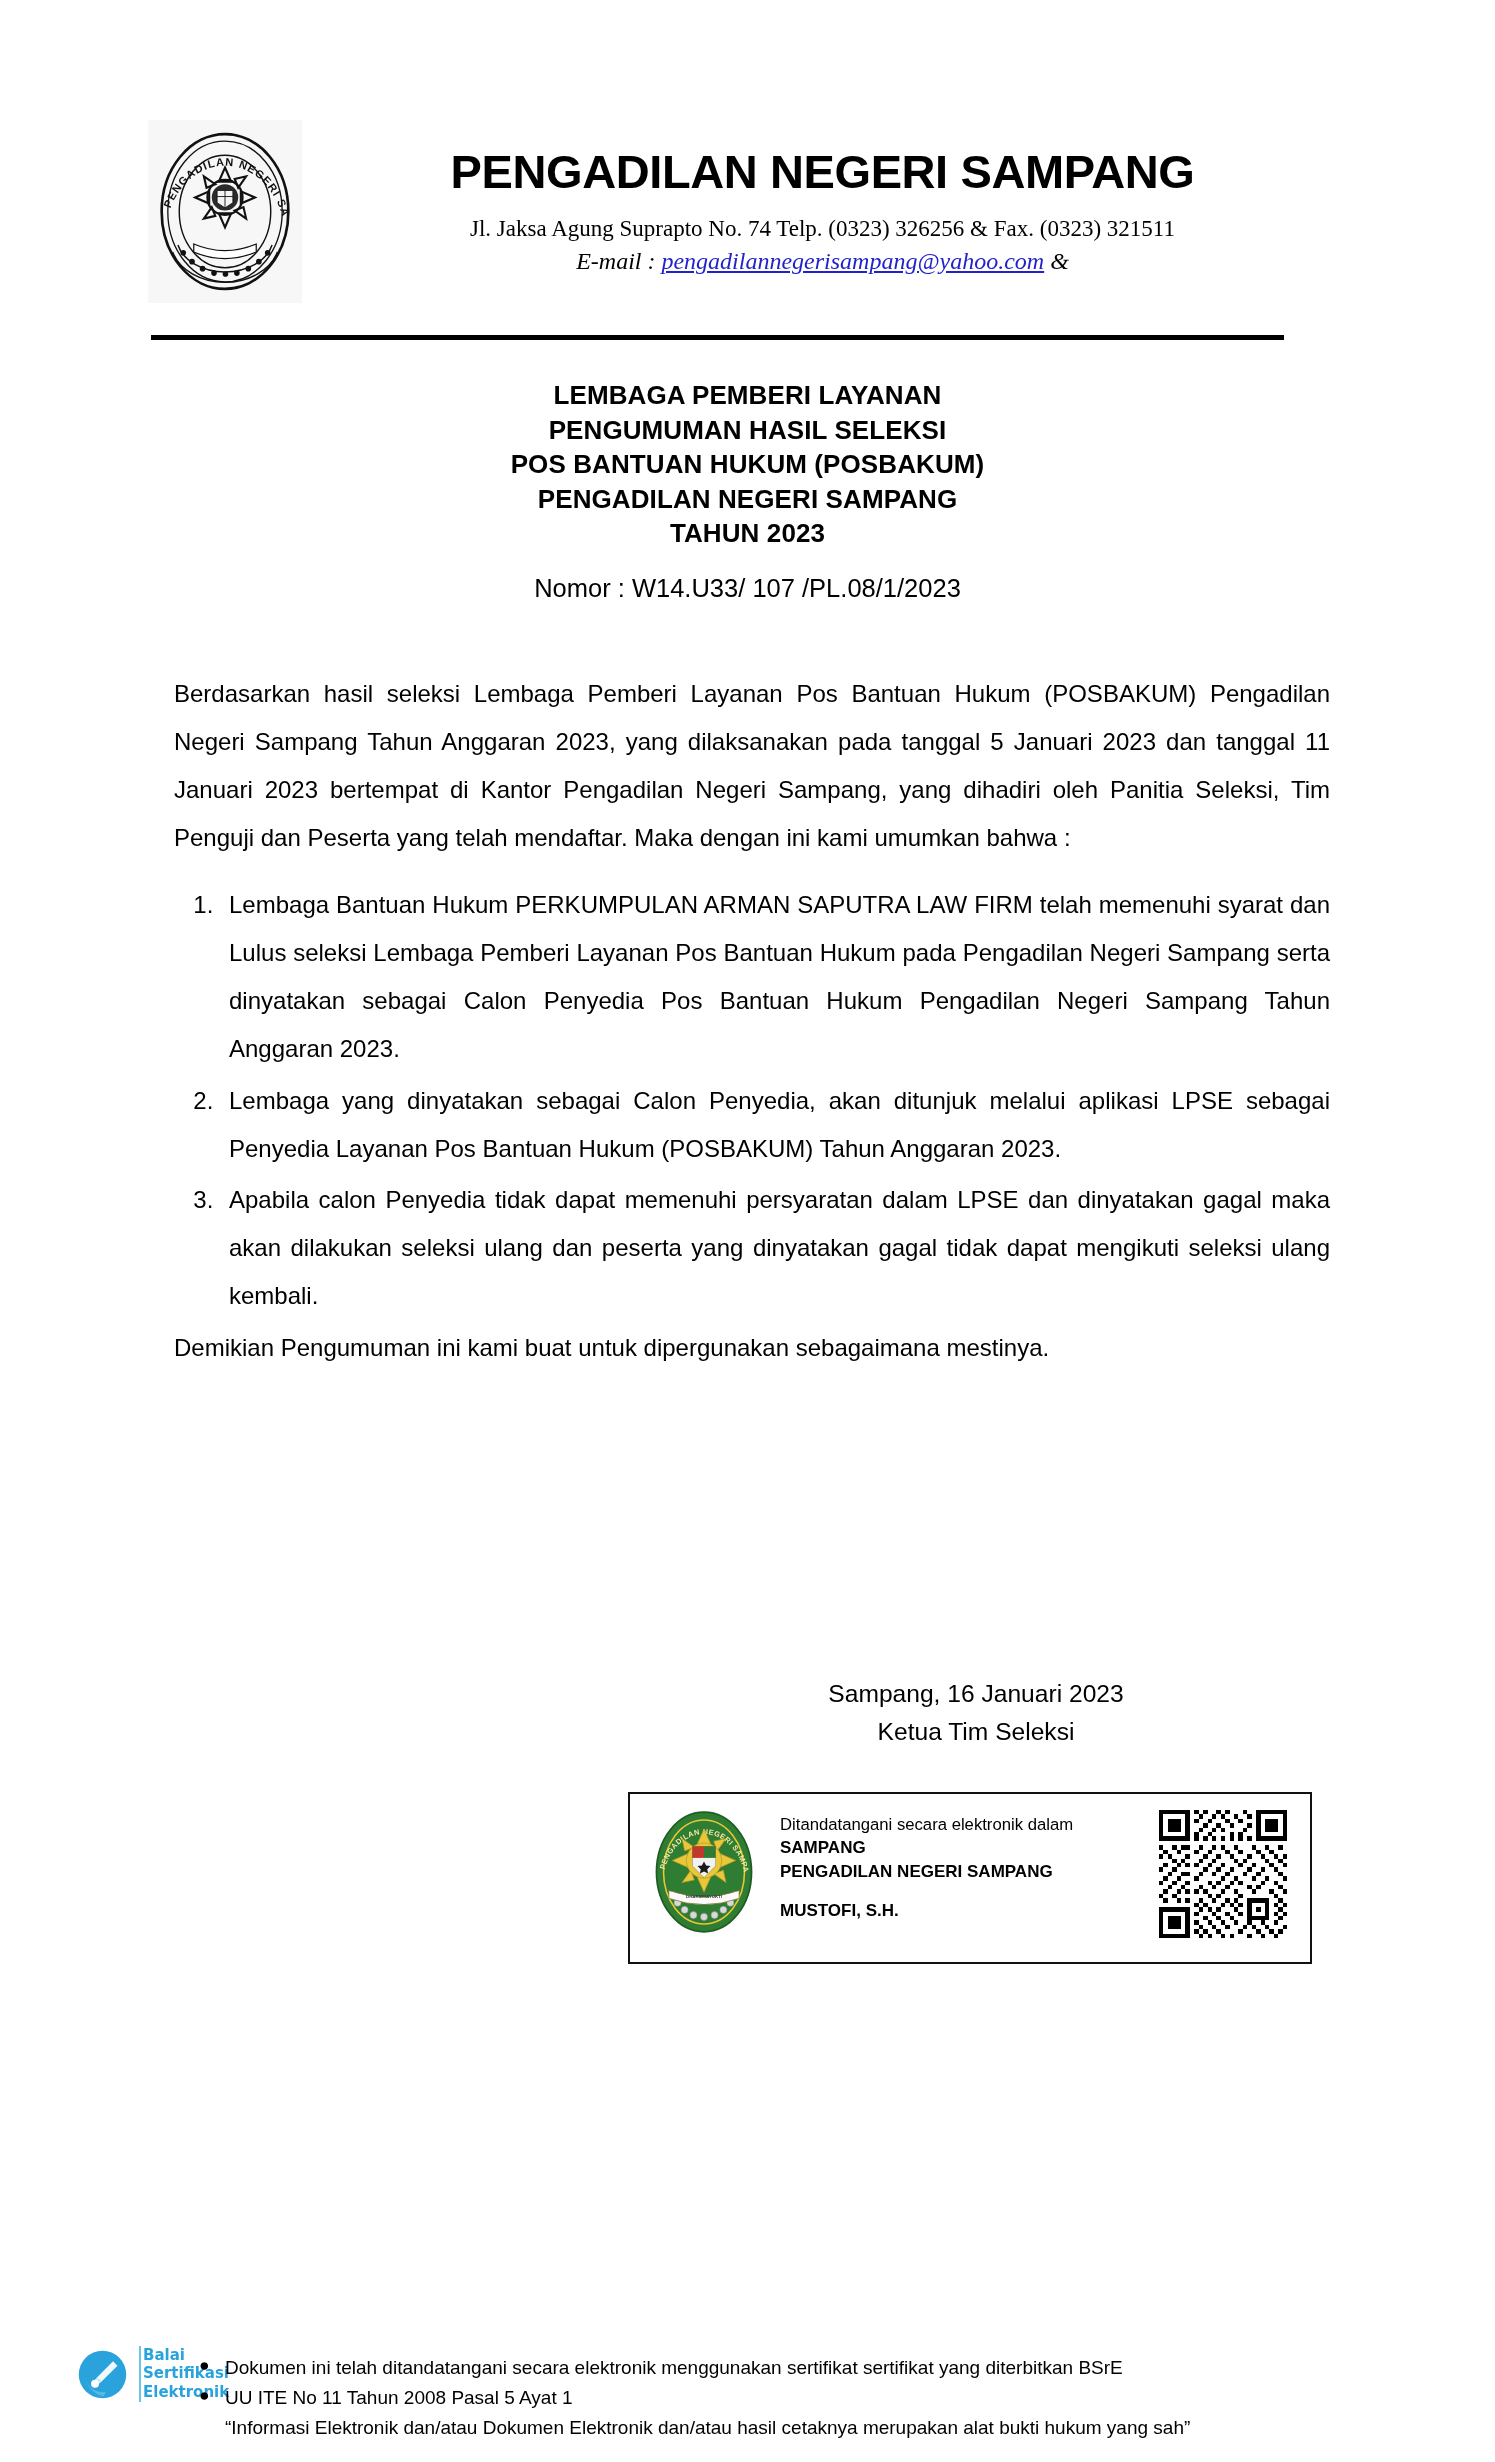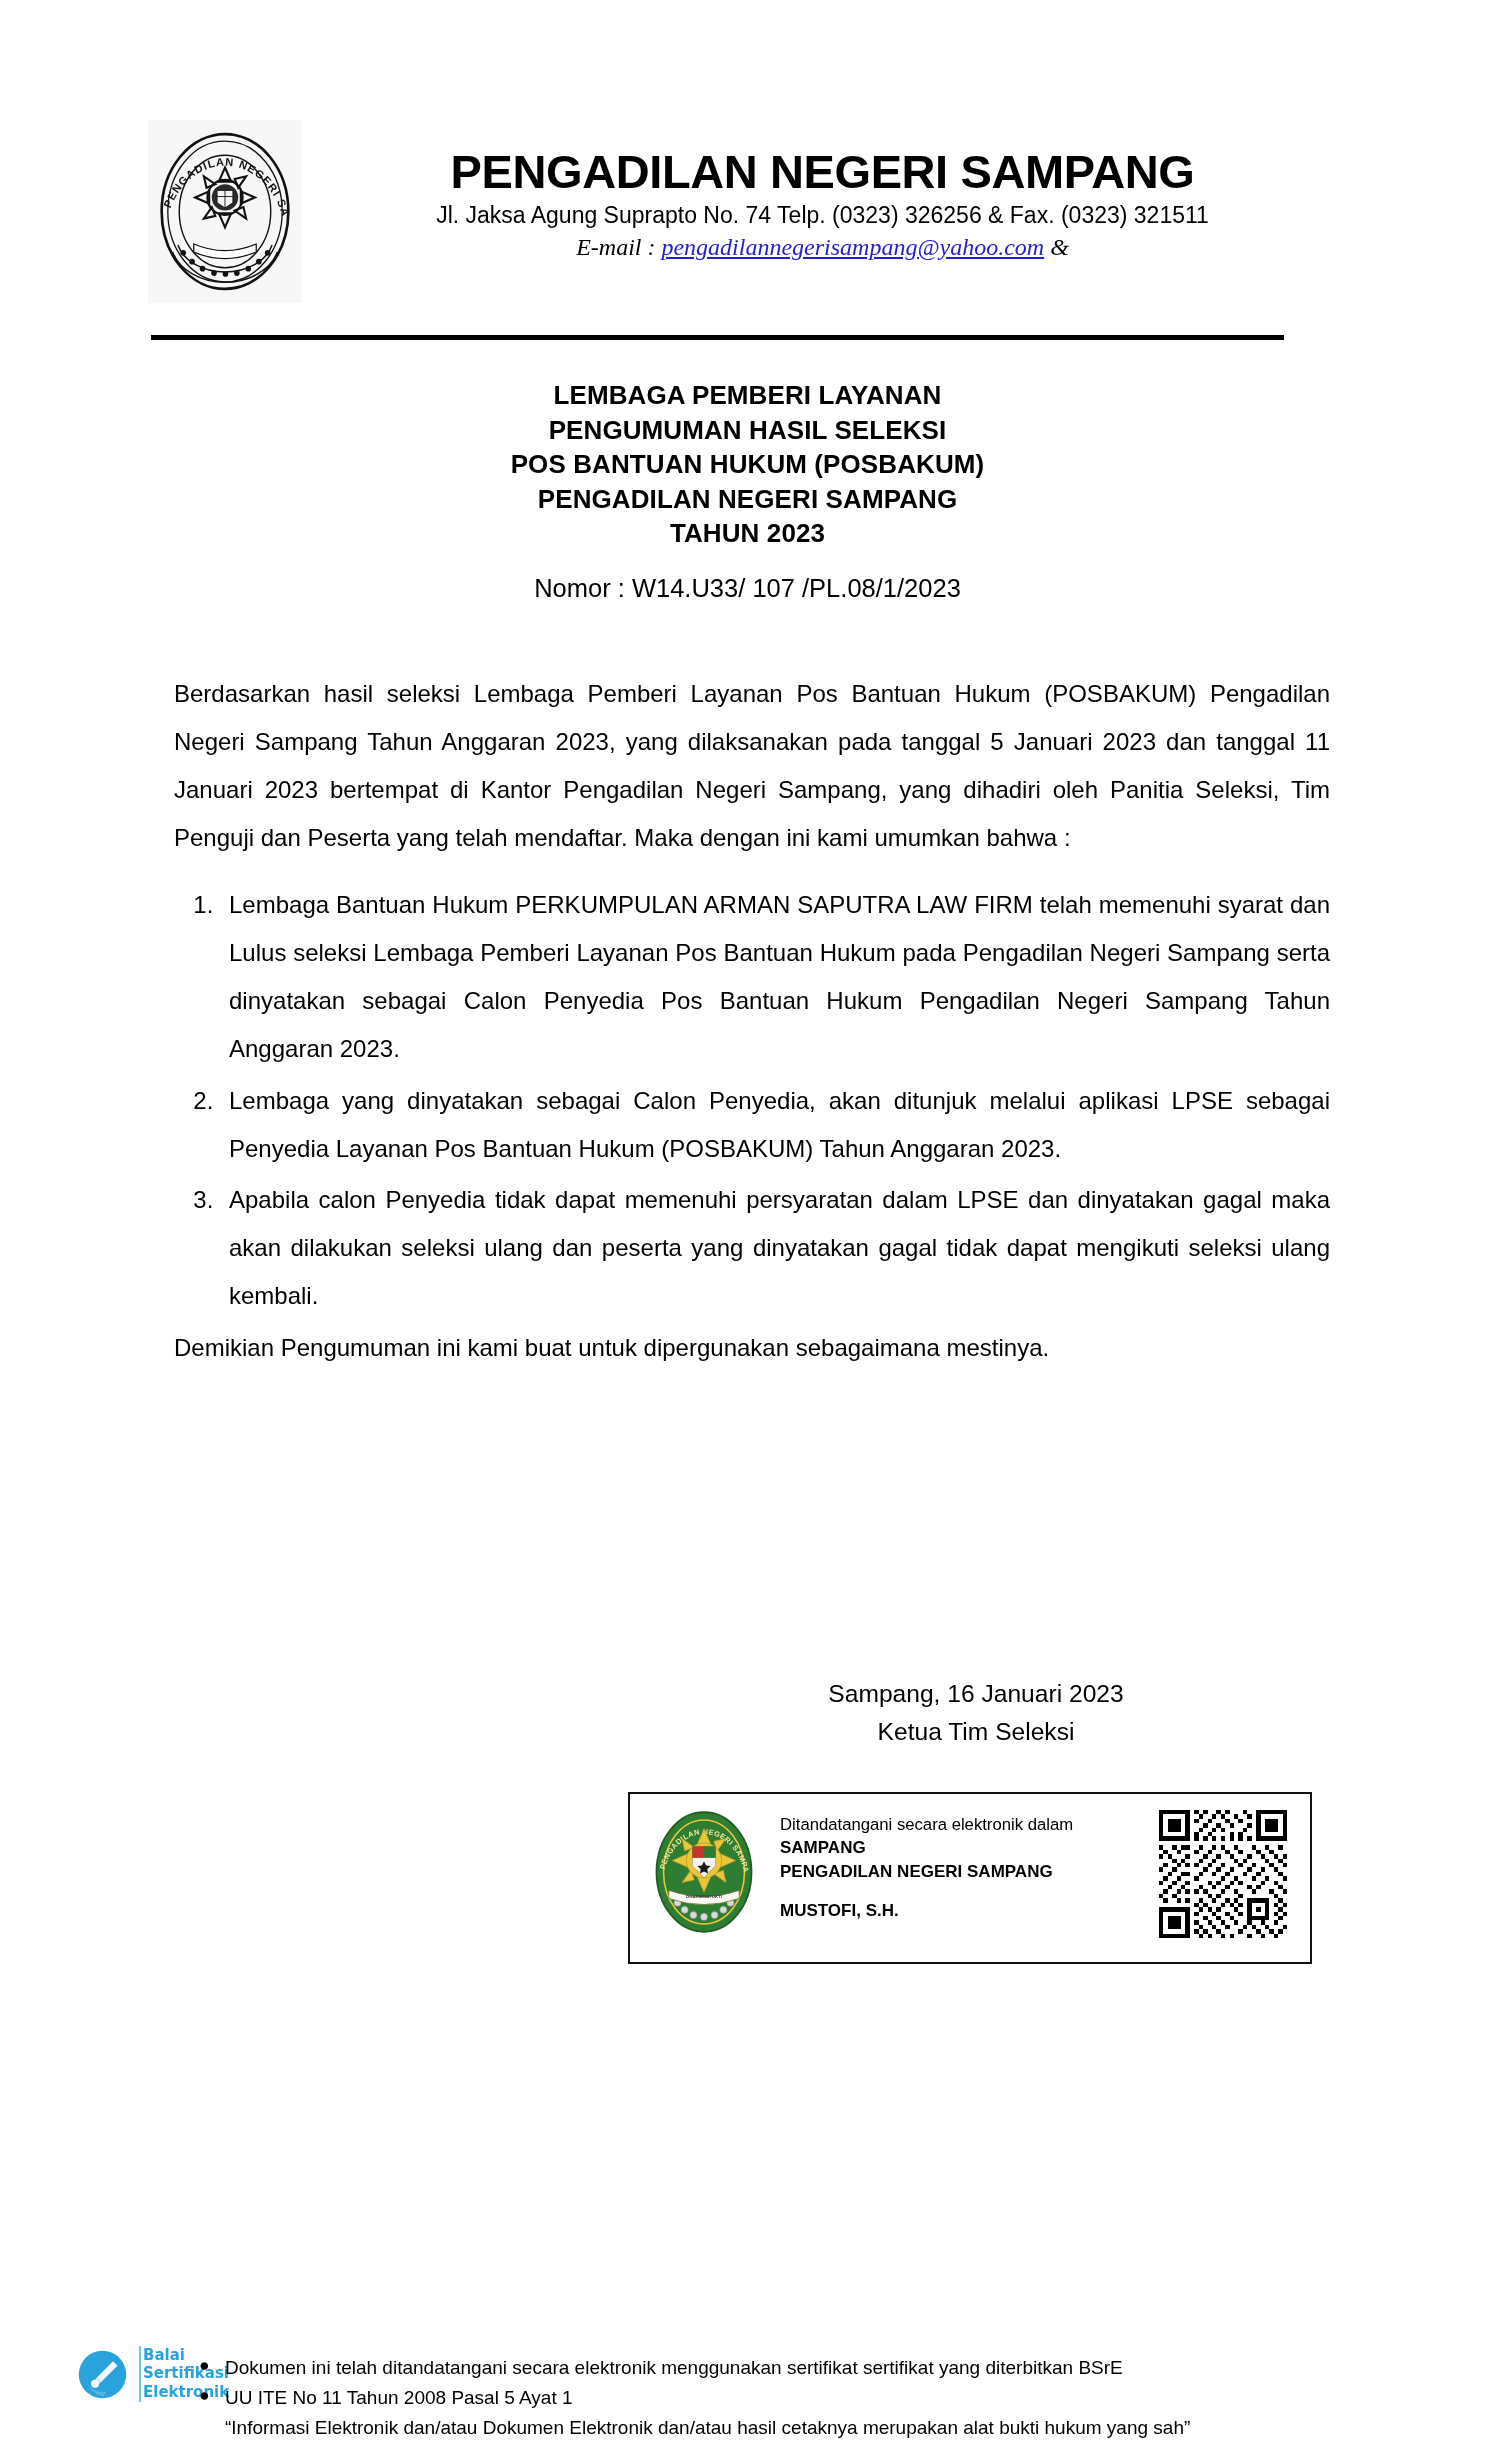--- a/index.html
+++ b/index.html
@@ -39,23 +39,23 @@
   }
   .lh-title {
     font-family: "Liberation Sans", sans-serif;
     font-weight: bold;
     font-size: 47px;
     letter-spacing: -0.4px;
     line-height: 1.02;
     white-space: nowrap;
   }
   .lh-addr {
-    font-family: Liberation Sans, sans-serif;
+    font-family: Liberation Serif, serif;
     font-size: 23px;
-    margin-top: 6px;
+    margin-top: 20px;
     line-height: 1.15;
     white-space: nowrap;
   }
   .lh-email {
     font-family: "Liberation Serif", serif;
     font-style: italic;
     font-size: 24px;
     margin-top: 4.4px;
     line-height: 1.2;
   }

